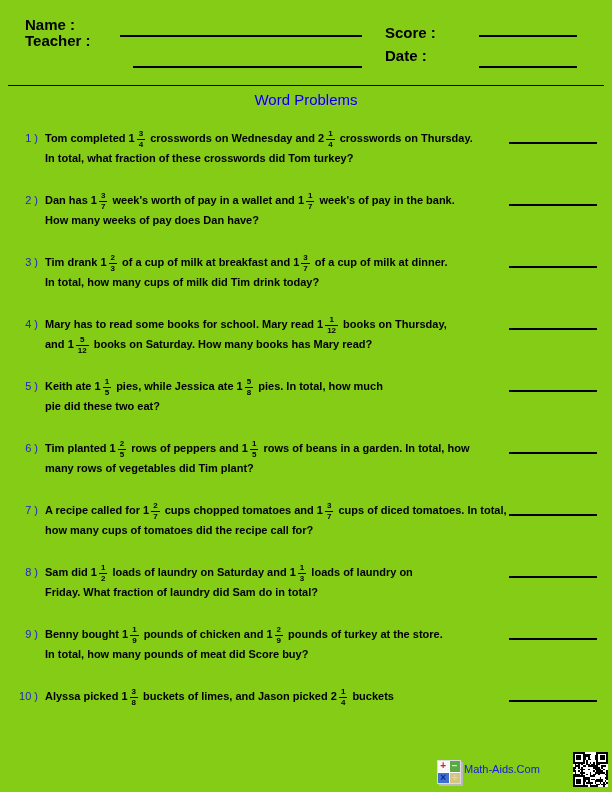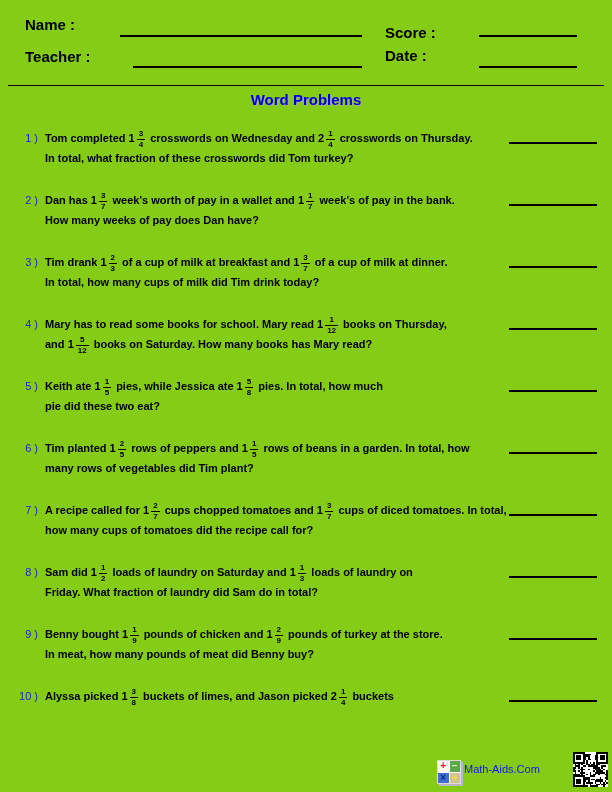--- a/index.html
+++ b/index.html
@@ -3,32 +3,32 @@
 <meta charset="utf-8">
 <style>
   html,body { margin:0; padding:0; background:#fff; }
   .page {
     position:relative; width:612px; height:792px; background:#84cc16;
     font-family:"Liberation Sans", sans-serif; color:#000; overflow:hidden;
   }
   
   .hdr-label { position:absolute; font-size:15px; font-weight:bold; white-space:nowrap; }
   .lbl-name    { left:25px;  top:16px; }
-  .lbl-teacher { left:25px;  top:48px; }
+  .lbl-teacher { left:25px;  top:32px; }
   .lbl-score   { left:385px; top:16px;margin-top:8px; }
   .lbl-date    { left:385px; top:47px; }
   .hdr-line { position:absolute; border-top:2px solid #000; height:0; }
   .ln-name    { left:120px; top:35px; width:242px; }
   .ln-teacher { left:133px; top:66px; width:229px; }
   .ln-score   { left:479px; top:35px; width:98px; }
   .ln-date    { left:479px; top:66px; width:98px; }
   .rule { position:absolute; left:8px; top:85px; width:596px; border-top:1.5px solid #000; height:0; }
   .title {
     position:absolute; left:0; top:91px; width:100%; text-align:center;
-    font-size:15px; font-weight:bold; color:var(--title-blue,#0000d4);
+    font-size:15px; font-weight:normal; color:var(--title-blue,#0000d4);
     text-shadow:1px 1px 0 #a9a9a9;
   }
   
   #problems { position:absolute; left:0; top:0; width:612px; height:792px; }
   .problem { position:absolute; left:0; width:612px; display:flex; align-items:flex-start; }
   .p-num {
     flex:none; width:38px; text-align:right; color:var(--accent-blue,#2323cc);
     font-size:11px; line-height:24px; white-space:pre;
   }
   .p-body { margin-left:7px; font-size:11px;font-weight:bold; }
@@ -141,21 +141,21 @@
         <div class="p-body">
           <div class="p-line">Sam did <span>1<span class="frac"><span class="fn">1</span><span class="fd">2</span></span></span> loads of laundry on Saturday and <span>1<span class="frac"><span class="fn">1</span><span class="fd">3</span></span></span> loads of laundry on</div>
           <div class="p-line second">Friday. What fraction of laundry did Sam do in total?</div>
         </div>
         <div class="blank"></div>
       </div>
       <div class="problem" style="top: 622px;">
         <span class="p-num">9 )</span>
         <div class="p-body">
           <div class="p-line">Benny bought <span>1<span class="frac"><span class="fn">1</span><span class="fd">9</span></span></span> pounds of chicken and <span>1<span class="frac"><span class="fn">2</span><span class="fd">9</span></span></span> pounds of turkey at the store.</div>
-          <div class="p-line second">In meat, how many pounds of meat did Benny buy?</div>
+          <div class="p-line second">In total, how many pounds of meat did Score buy?</div>
         </div>
         <div class="blank"></div>
       </div>
       <div class="problem" style="top: 684px;">
         <span class="p-num">10 )</span>
         <div class="p-body">
           <div class="p-line">Alyssa picked <span>1<span class="frac"><span class="fn">3</span><span class="fd">8</span></span></span> buckets of limes, and Jason picked <span>2<span class="frac"><span class="fn">1</span><span class="fd">4</span></span></span> buckets</div>
         </div>
         <div class="blank"></div>
       </div>

